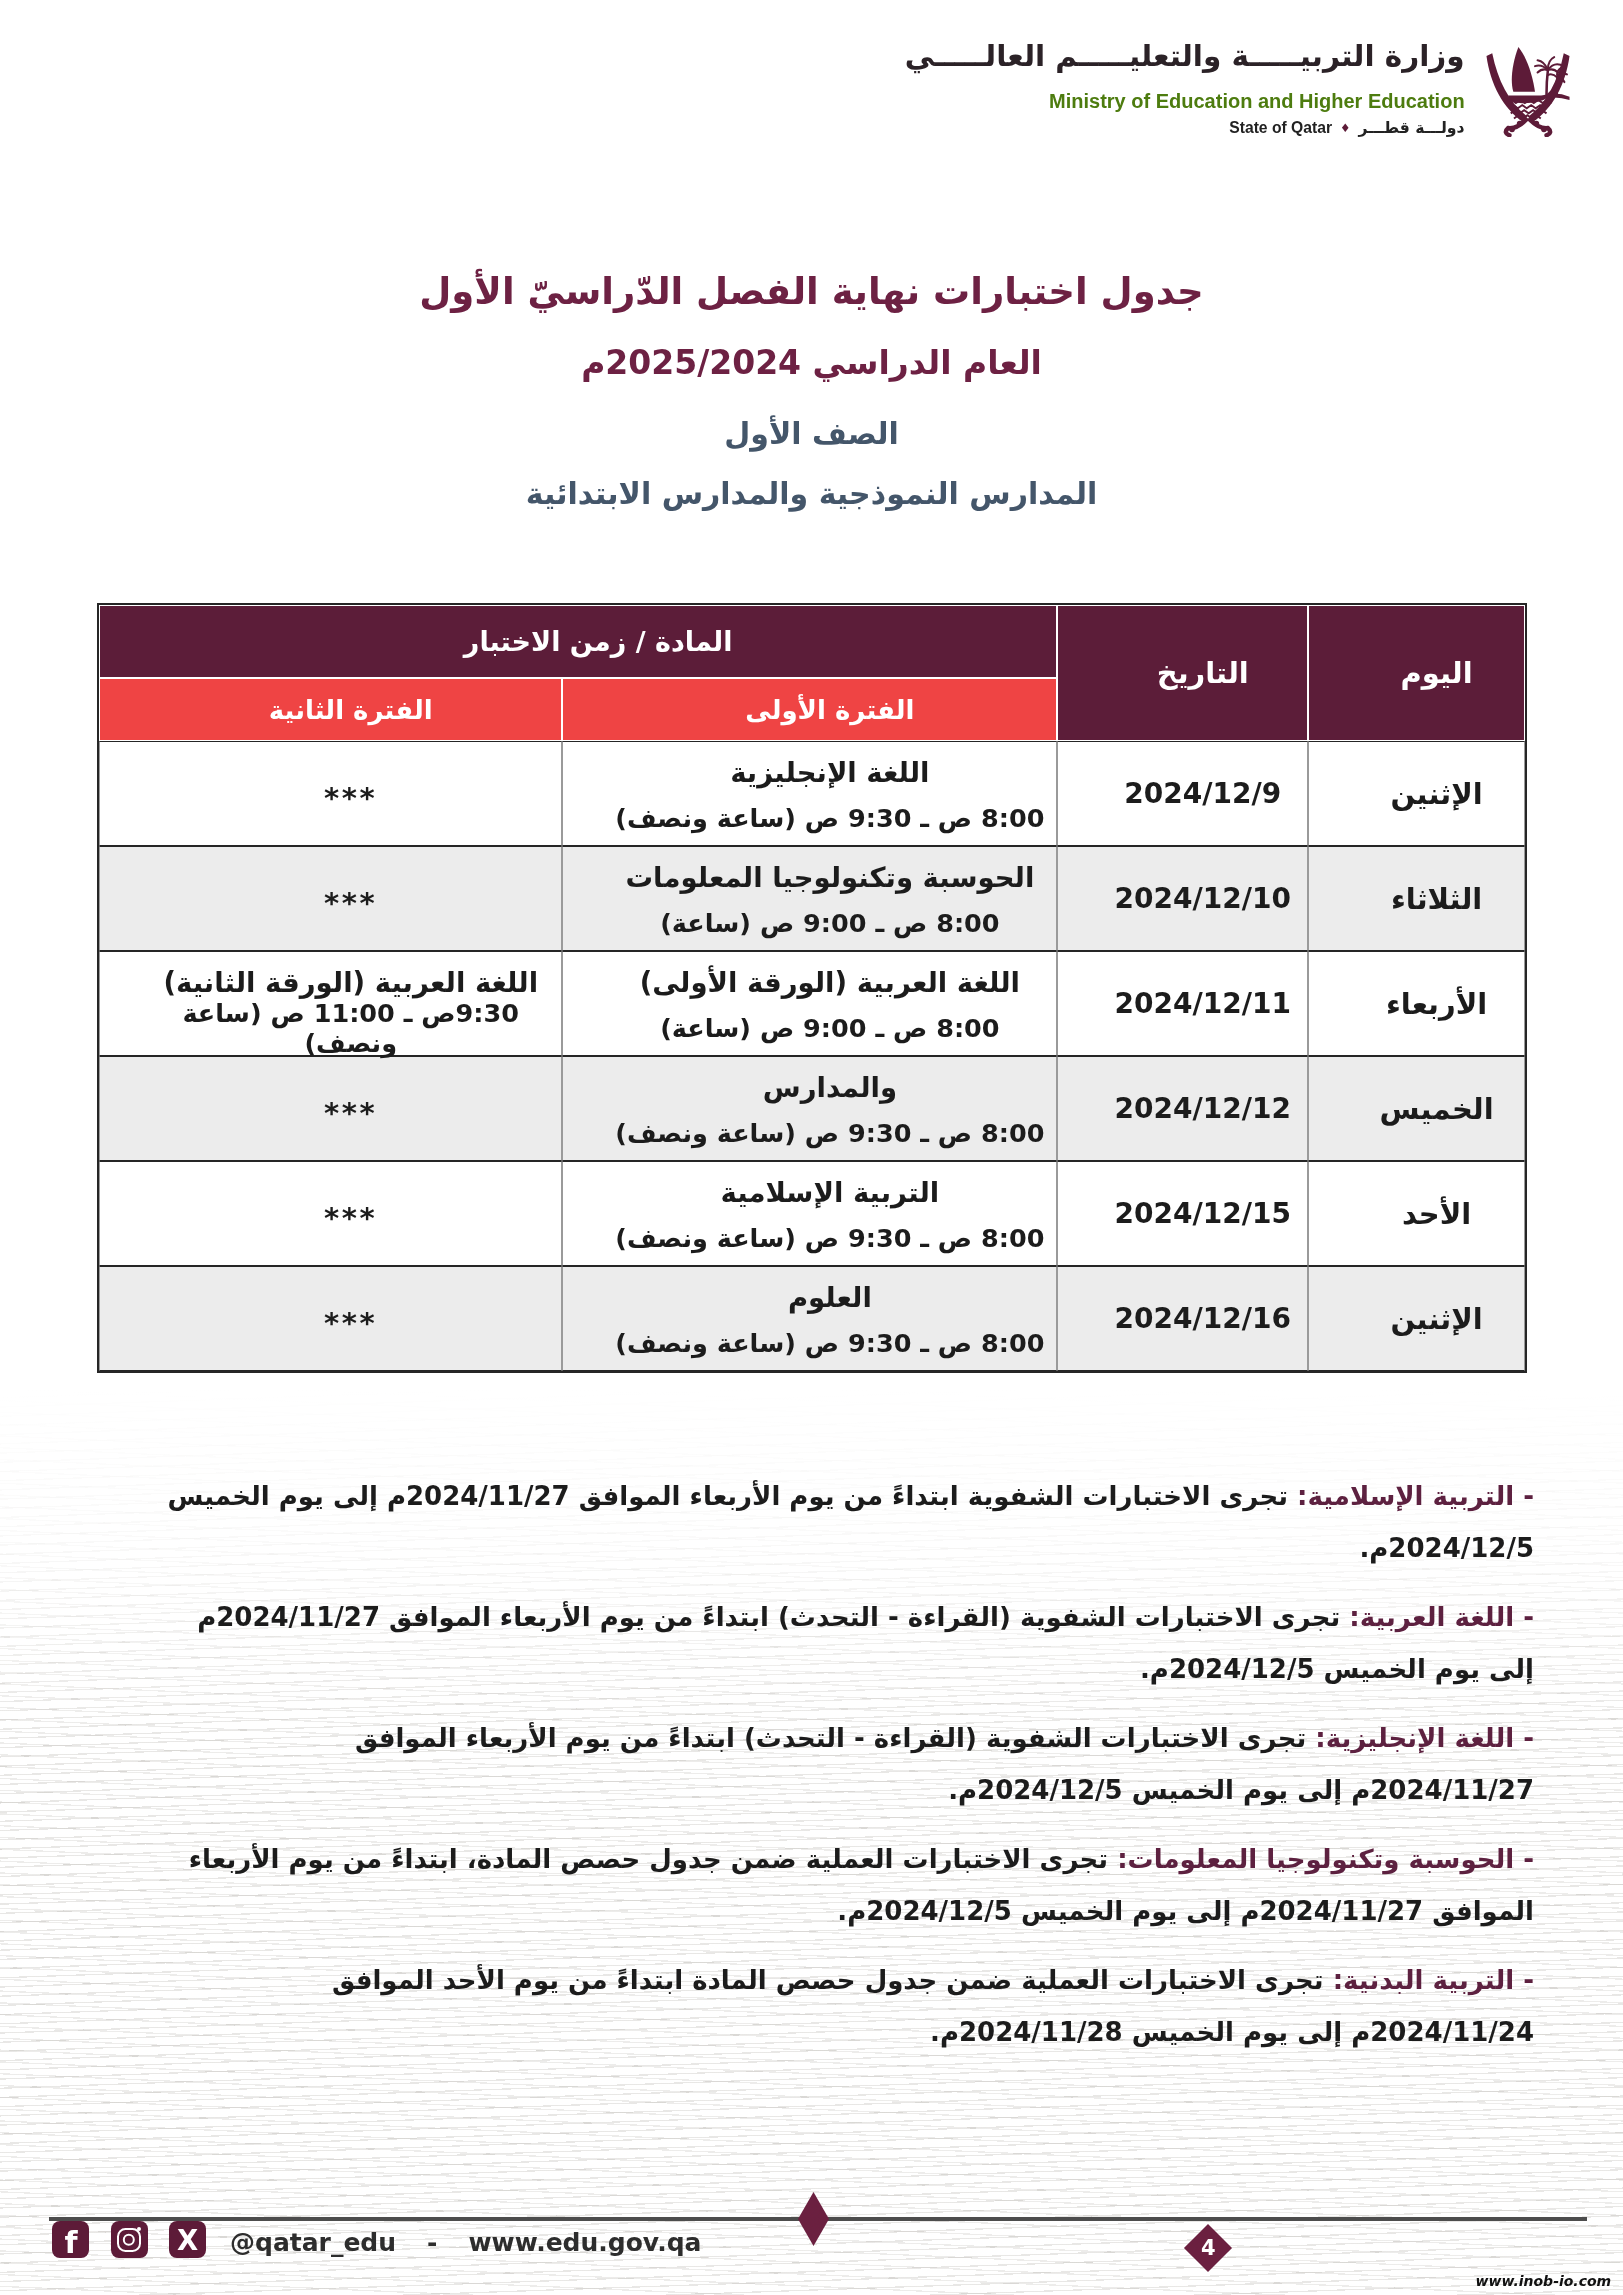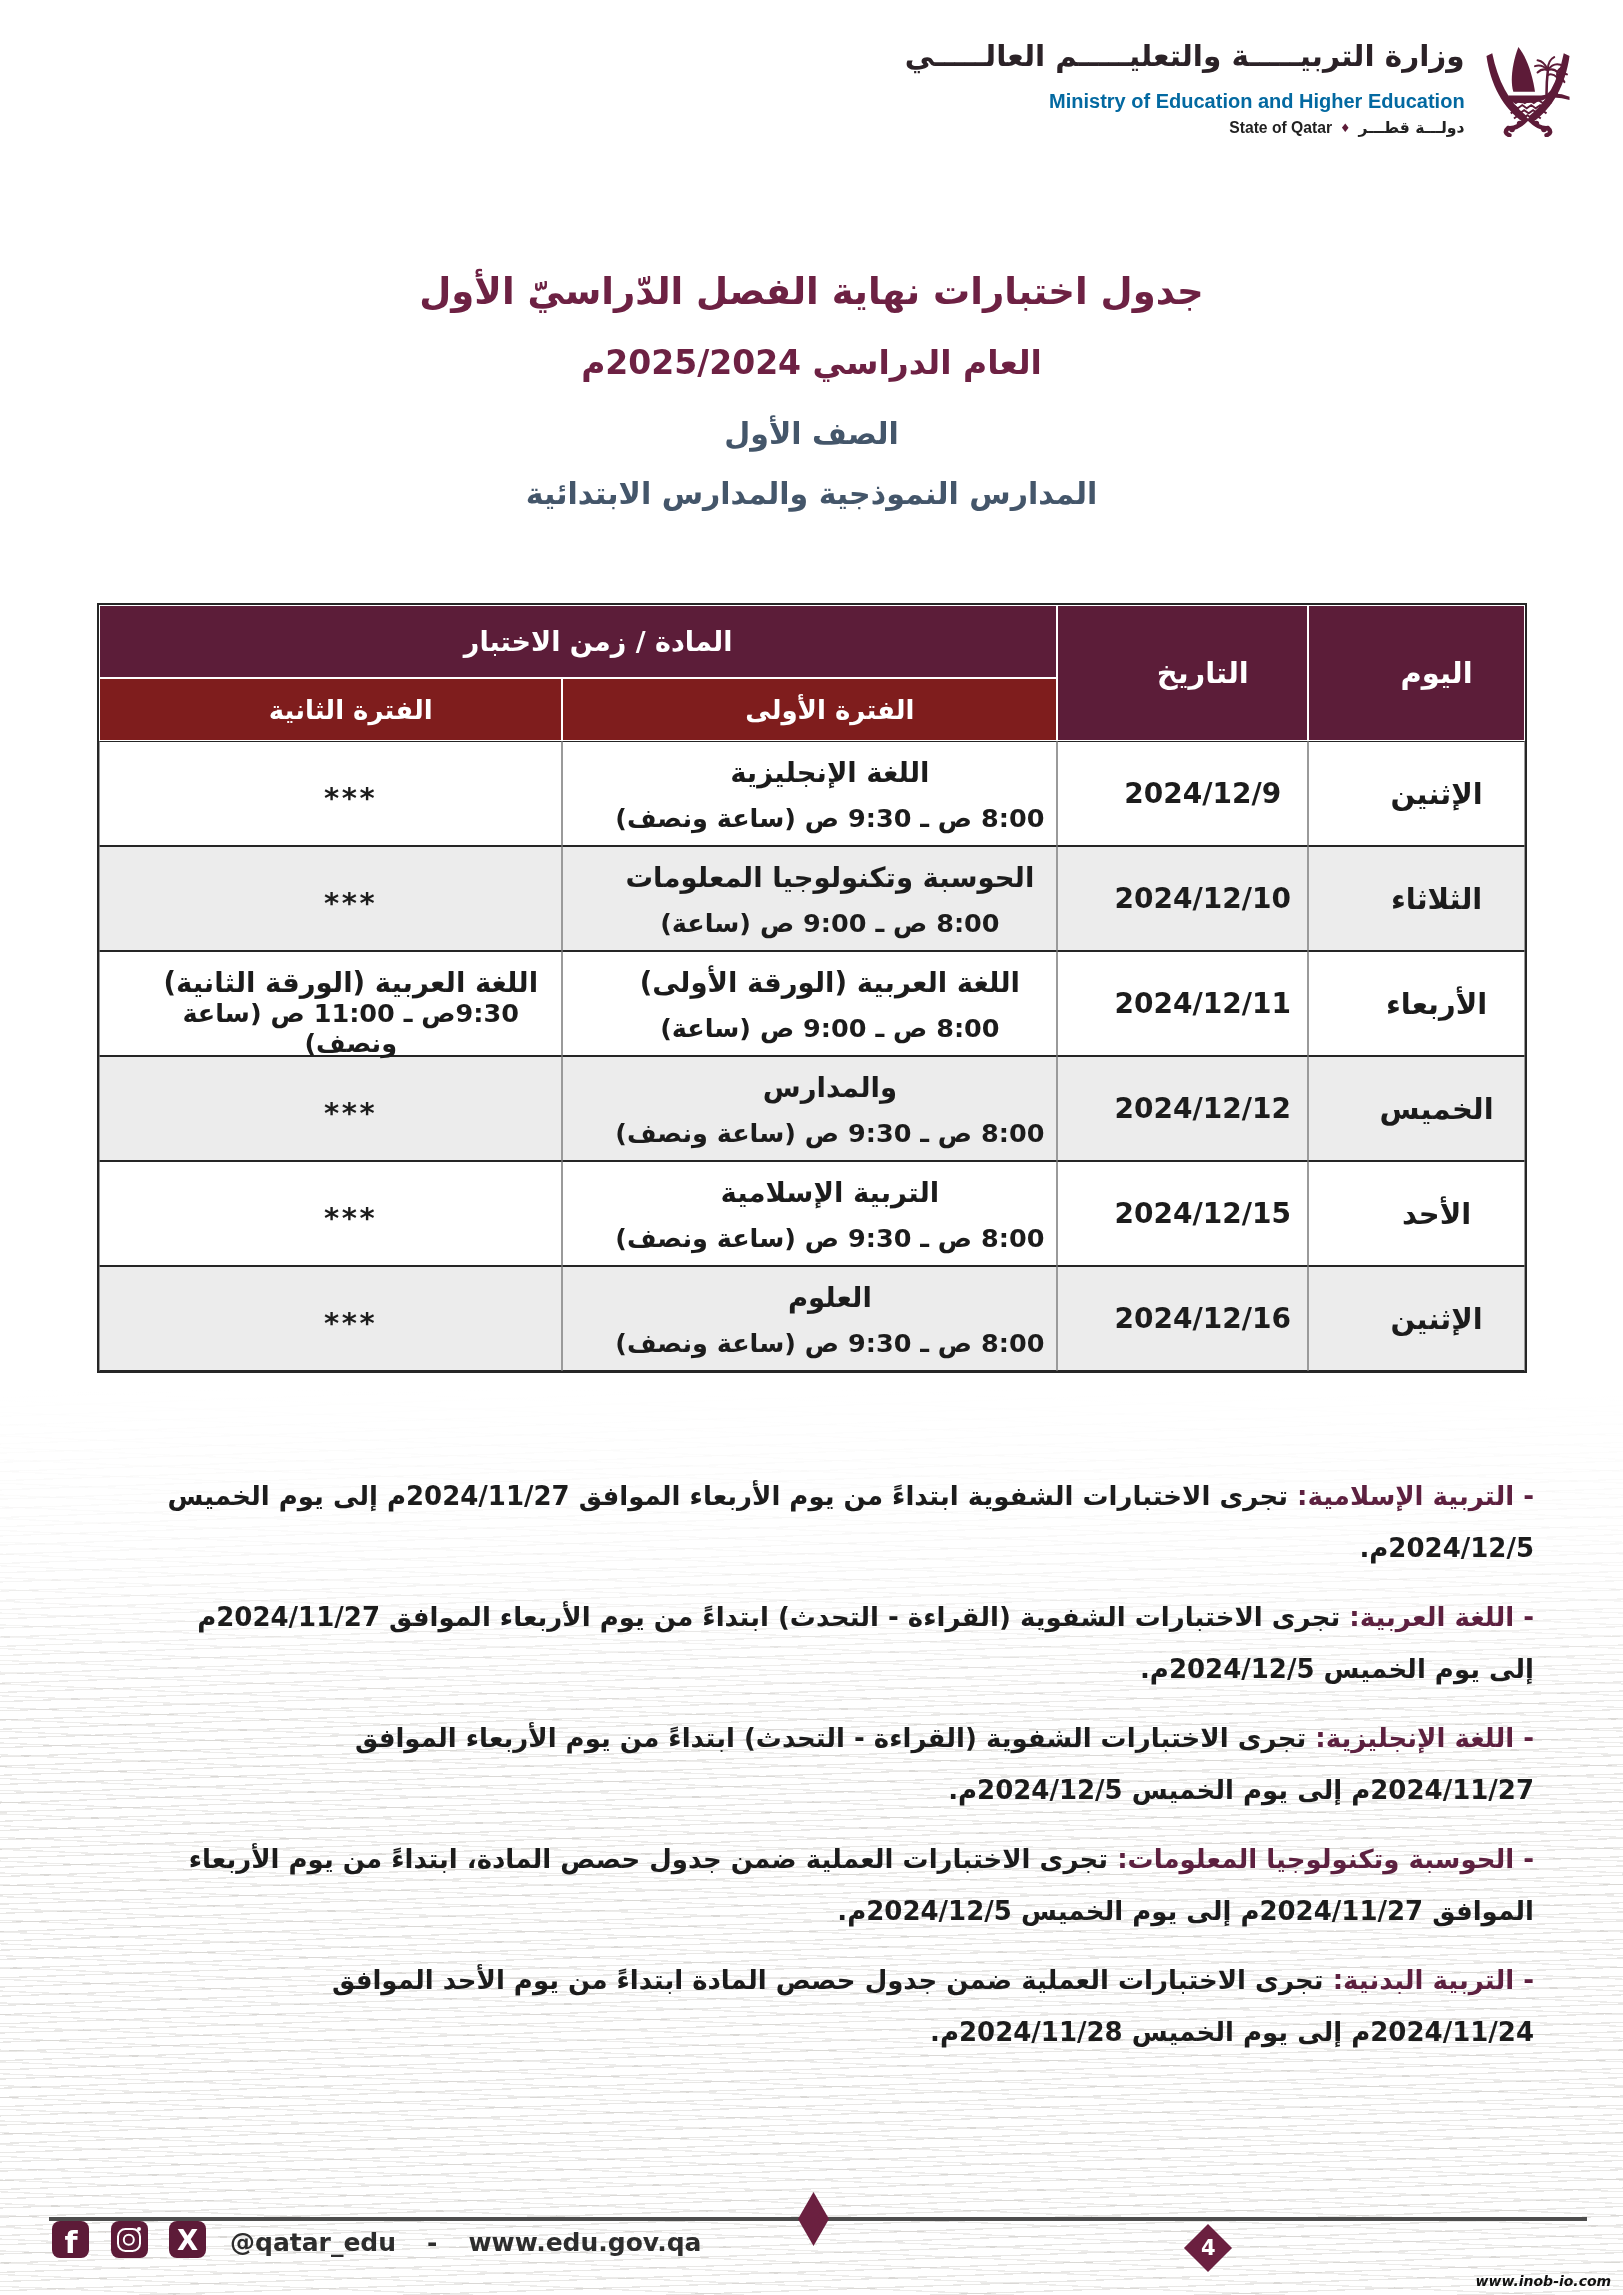--- a/index.html
+++ b/index.html
@@ -13,42 +13,42 @@
       repeating-linear-gradient(178deg, rgba(142,137,128,0.20) 0px, rgba(142,137,128,0.20) 1.3px, transparent 1.3px, transparent 9.2px),
       repeating-linear-gradient(182.5deg, rgba(142,137,128,0.16) 0px, rgba(142,137,128,0.16) 1.3px, transparent 1.3px, transparent 11.8px);
   }
   .waves::before { content:""; position:absolute; left:0; right:0; top:0; height:340px;
     background:linear-gradient(#ffffff 0%, rgba(255,255,255,0.75) 45%, rgba(255,255,255,0) 100%); }
 
   
   .ministry { position:absolute; top:38px; right:46px; display:flex; align-items:center; gap:14.4px; }
   .ministry-text { text-align:right; }
   .ministry-ar { font-size:29.5px; font-weight:bold; color:#2b2227; letter-spacing:0; line-height:1.25; }
-  .ministry-en { font-family:"Liberation Sans", sans-serif; font-size:20px; font-weight:bold; color:#0369a1; margin-top:15px; }
+  .ministry-en { font-family:"Liberation Sans", sans-serif; font-size:20px; font-weight:bold; color:#4d7c0f; margin-top:15px; }
   .state-line { display:flex; justify-content:flex-end; align-items:center; gap:7.9px; margin-top:5.2px; }
   .state-en { font-family:"Liberation Sans", sans-serif; font-size:15.7px; font-weight:bold; color:#222; }
   .state-sep { color:#5d1b38; font-size:11.8px; }
   .state-ar { font-size:15.7px; font-weight:bold; color:#222; }
   .emblem { width:98px; height:99px; }
 
   
   .titles { position:absolute; top:270px; left:0; width:100%; text-align:center; }
   .title-1 { font-size:37px; font-weight:bold; color:#6d2143; }
   .title-2 { font-size:33px; font-weight:bold; color:#6d2143; margin-top:30px; }
   .title-3 { font-size:30px; font-weight:bold; color:#44566a; margin-top:34px; }
   .title-4 { font-size:30px; font-weight:bold; color:#44566a; margin-top:25px; }
 
   
   .table-wrap { position:absolute; top:603px; left:97px; width:1430px; border:2.6px solid #262626; }
   table.exam { width:100%; border-collapse:separate; border-spacing:0; table-layout:fixed; }
   table.exam th, table.exam td { vertical-align:middle; text-align:center;padding-left:40px; }
   thead th { color:#fff; font-weight:bold; border:1.3px solid #ffffff; }
   th.hdr-maroon { background:#5C1D39; font-size:29px; }
   th.hdr-top { height:73px; font-size:27px; background:#5C1D39; }
-  th.hdr-navy { height:63px; background:#7f1d1d; font-size:26px; }
+  th.hdr-navy { height:63px; background:#ef4444; font-size:26px; }
   tbody td { height:103px; border-top:1.6px solid #252525; border-bottom:1.6px solid #252525;
              border-left:0.7px solid #9a9a9a; border-right:0.7px solid #9a9a9a; }
   tbody tr:nth-child(even) { background:#ECECEC; }
   td.c-day { font-size:29px; font-weight:bold; }
   td.c-date { font-size:28px; font-weight:bold; }
   td.c-stars div { font-size:29px; font-weight:bold; letter-spacing:2.6px; padding-top:9.2px; }
   .exam-wrap { display:flex; flex-direction:column; justify-content:space-between; height:103px; padding:14.4px 5.2px 11.8px 5.2px; }
   .subj { font-size:27.5px; font-weight:bold; }
   .time { font-size:25.5px; font-weight:bold; }
 

